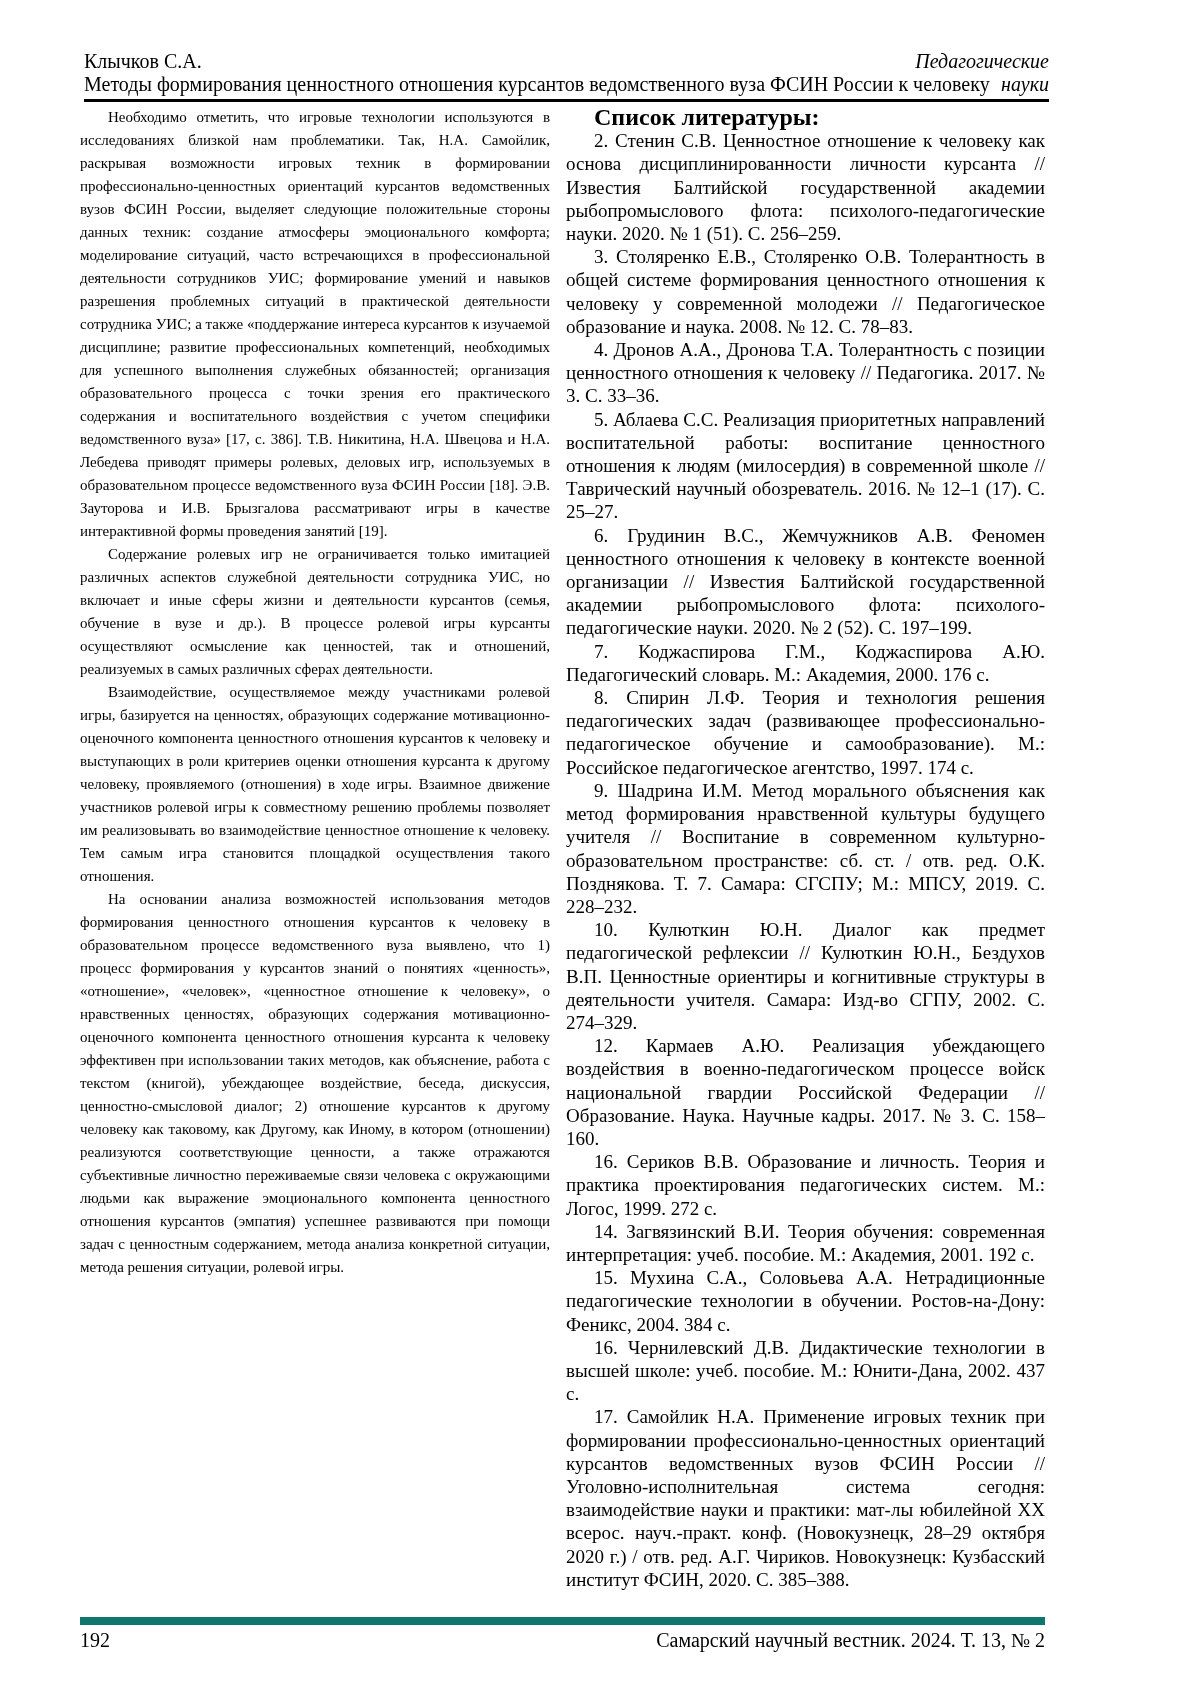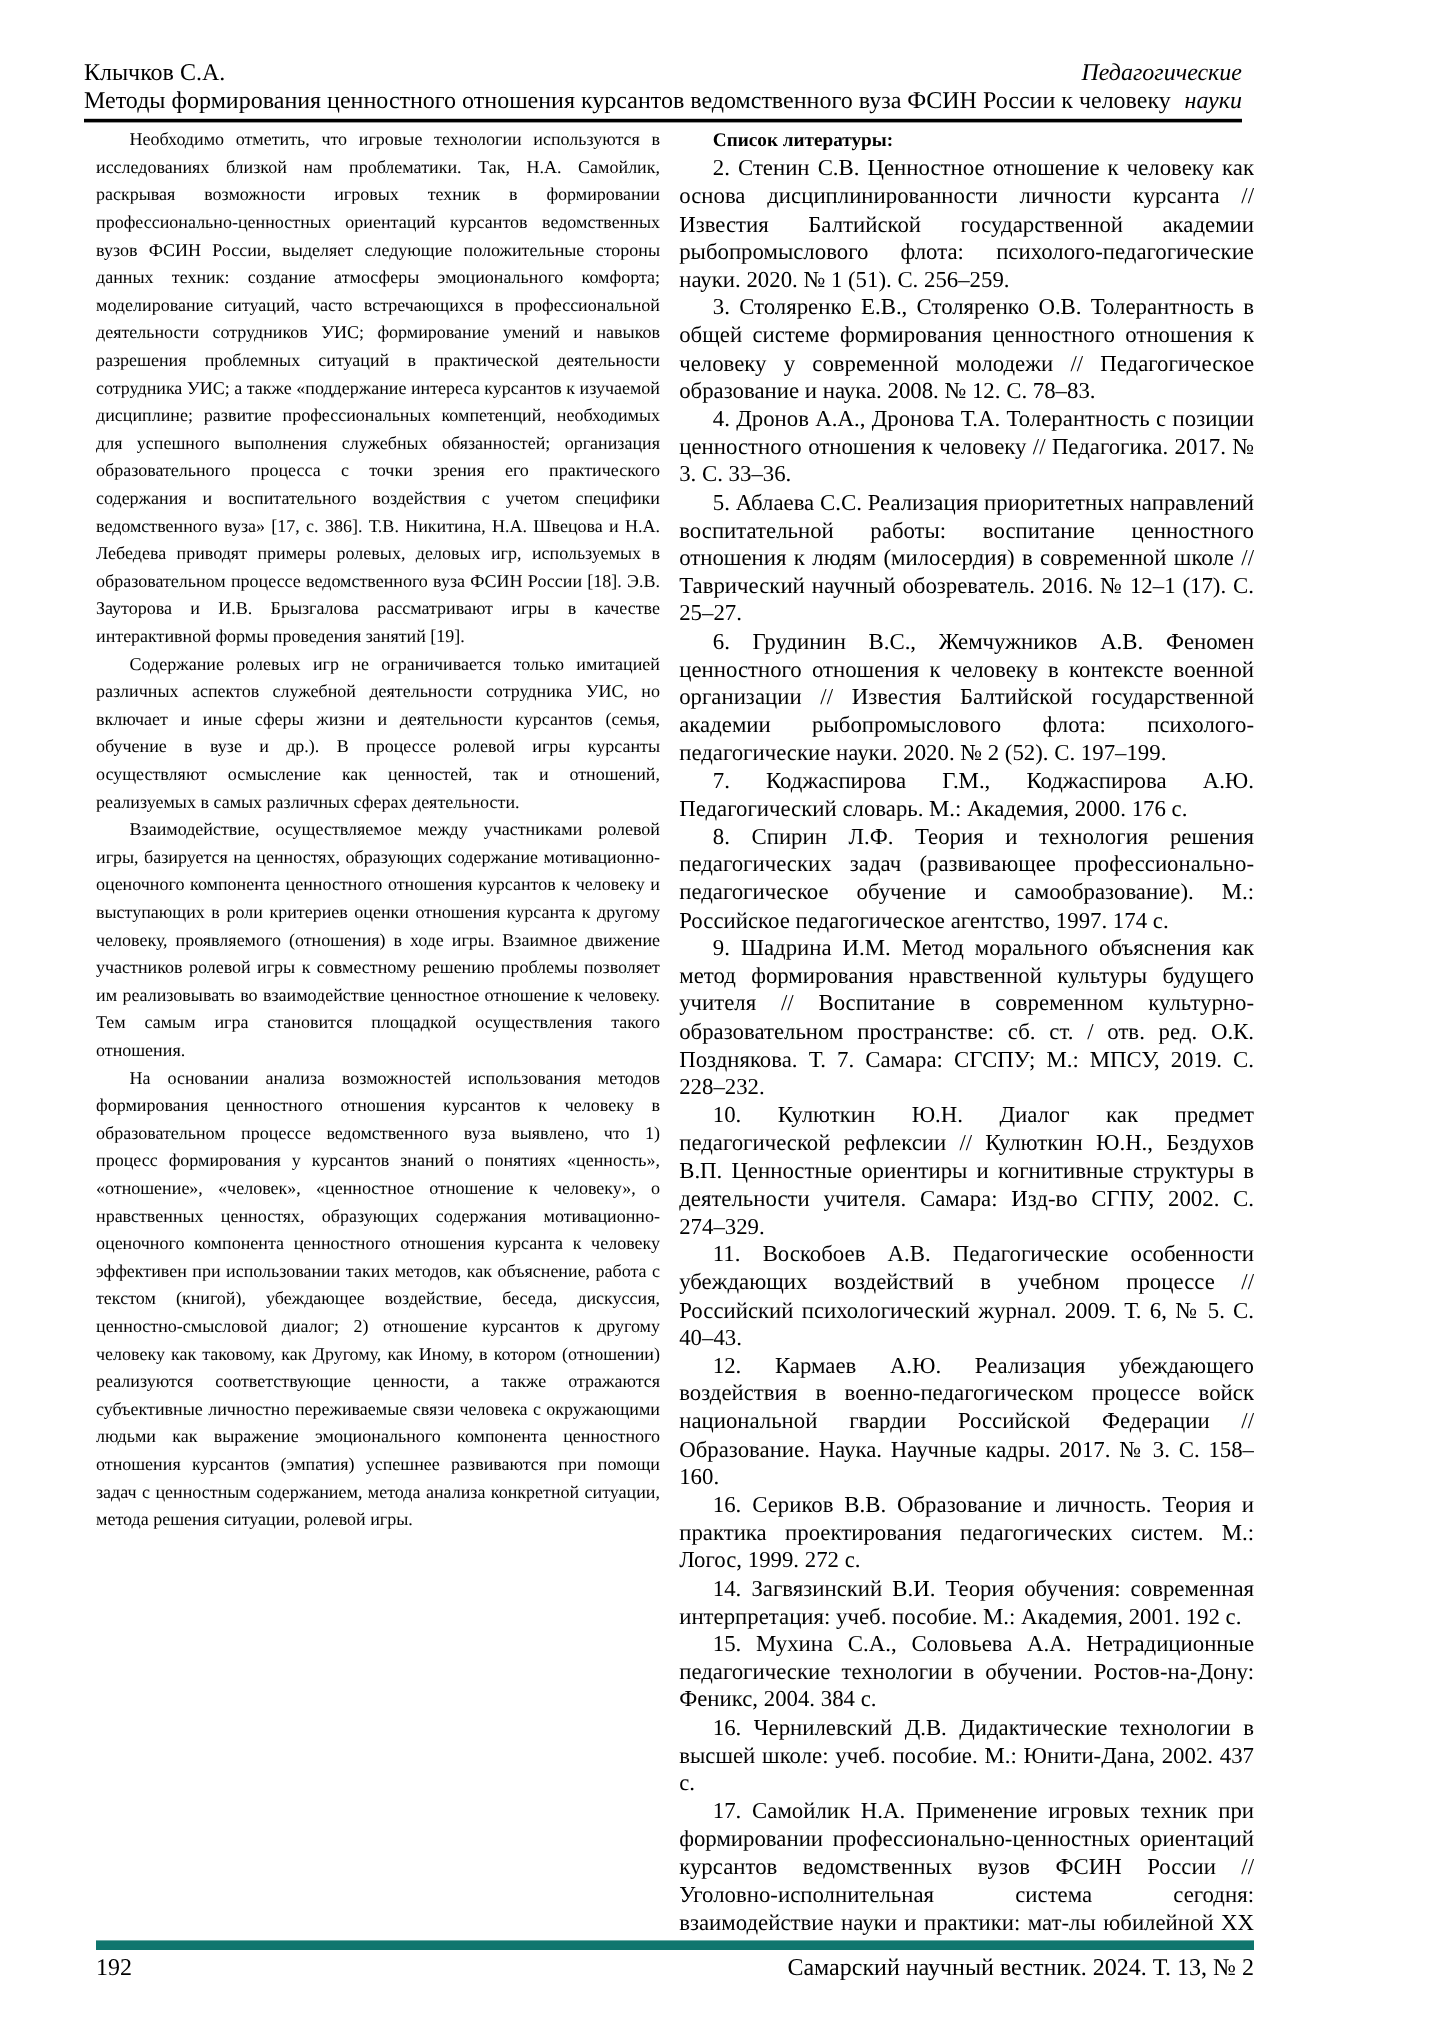--- a/index.html
+++ b/index.html
@@ -4,21 +4,21 @@
 <style>
   html,body { margin:0; padding:0; background:#ffffff; }
   .page {
     position:relative;
     width:1200px; height:1697px;
     background:#ffffff; color:#000000;
     font-family:"Liberation Serif","DejaVu Serif",serif;
     overflow:hidden;
   }
   .header {
-    position:absolute; left:70px; top:50px; width:965px;
+    position:absolute; left:84px; top:50px; width:965px;
   }
   .header-row {
     display:flex; justify-content:space-between; align-items:baseline;
     font-size:20px; line-height:23px;
   }
   .running-author, .running-title { font-style:normal; }
   .running-section { font-style:italic; text-align:right; }
   .header-rule {
     margin-top:3px; border:0; border-top:3px solid #000; height:0;
   }
@@ -31,21 +31,21 @@
     font-size:15px; line-height:23px;
     text-align:justify; hyphens:auto;
   }
   .col-right {
     width:479px;
     font-size:19px; line-height:23.2px;
     text-align:justify; hyphens:auto;
   }
   .col-left p, .col-right p { margin:0; text-indent:28px; }
   .ref-heading {
-    font-weight:bold; font-size:16px; margin:0; text-indent:28px;
+    font-weight:bold; font-size:24px; margin:0; text-indent:28px;
     text-align:left;
   }
   .footer {
     position:absolute; left:80px; top:1617px; width:965px;
     border-top:8px solid #0f766e;
   }
   .footer-row {
     display:flex; justify-content:space-between; align-items:baseline;
     font-size:20px; padding-top:4px;
   }
@@ -79,21 +79,20 @@
       <div id="refs-list">
           <p>2. Стенин С.В. Ценностное отношение к человеку как основа дисциплинированности личности курсанта // Известия Балтийской государственной академии рыбопромыслового флота: психолого-педагогические науки. 2020. № 1 (51). С. 256–259.</p>
           <p>3. Столяренко Е.В., Столяренко О.В. Толерантность в общей системе формирования ценностного отношения к человеку у современной молодежи // Педагогическое образование и наука. 2008. № 12. С. 78–83.</p>
           <p>4. Дронов А.А., Дронова Т.А. Толерантность с позиции ценностного отношения к человеку // Педагогика. 2017. № 3. С. 33–36.</p>
           <p>5. Аблаева С.С. Реализация приоритетных направлений воспитательной работы: воспитание ценностного отношения к людям (милосердия) в современной школе // Таврический научный обозреватель. 2016. № 12–1 (17). С. 25–27.</p>
           <p>6. Грудинин В.С., Жемчужников А.В. Феномен ценностного отношения к человеку в контексте военной организации // Известия Балтийской государственной академии рыбопромыслового флота: психолого-педагогические науки. 2020. № 2 (52). С. 197–199.</p>
           <p>7. Коджаспирова Г.М., Коджаспирова А.Ю. Педагогический словарь. М.: Академия, 2000. 176 с.</p>
           <p>8. Спирин Л.Ф. Теория и технология решения педагогических задач (развивающее профессионально-педагогическое обучение и самообразование). М.: Российское педагогическое агентство, 1997. 174 с.</p>
           <p>9. Шадрина И.М. Метод морального объяснения как метод формирования нравственной культуры будущего учителя // Воспитание в современном культурно-образовательном пространстве: сб. ст. / отв. ред. О.К. Позднякова. Т. 7. Самара: СГСПУ; М.: МПСУ, 2019. С. 228–232.</p>
           <p>10. Кулюткин Ю.Н. Диалог как предмет педагогической рефлексии // Кулюткин Ю.Н., Бездухов В.П. Ценностные ориентиры и когнитивные структуры в деятельности учителя. Самара: Изд-во СГПУ, 2002. С. 274–329.</p>
-          <p>11. Воскобоев А.В. Педагогические особенности убеждающих воздействий в учебном процессе // Российский психологический журнал. 2009. Т. 6, № 5. С. 40–43.</p>
           <p>12. Кармаев А.Ю. Реализация убеждающего воздействия в военно-педагогическом процессе войск национальной гвардии Российской Федерации // Образование. Наука. Научные кадры. 2017. № 3. С. 158–160.</p>
           <p>16. Сериков В.В. Образование и личность. Теория и практика проектирования педагогических систем. М.: Логос, 1999. 272 с.</p>
           <p>14. Загвязинский В.И. Теория обучения: современная интерпретация: учеб. пособие. М.: Академия, 2001. 192 с.</p>
           <p>15. Мухина С.А., Соловьева А.А. Нетрадиционные педагогические технологии в обучении. Ростов-на-Дону: Феникс, 2004. 384 с.</p>
           <p>16. Чернилевский Д.В. Дидактические технологии в высшей школе: учеб. пособие. М.: Юнити-Дана, 2002. 437 с.</p>
           <p>17. Самойлик Н.А. Применение игровых техник при формировании профессионально-ценностных ориентаций курсантов ведомственных вузов ФСИН России // Уголовно-исполнительная система сегодня: взаимодействие науки и практики: мат-лы юбилейной XX всерос. науч.-практ. конф. (Новокузнецк, 28–29 октября 2020 г.) / отв. ред. А.Г. Чириков. Новокузнецк: Кузбасский институт ФСИН, 2020. С. 385–388.</p>
         </div>
     </div>
   </div>
 

